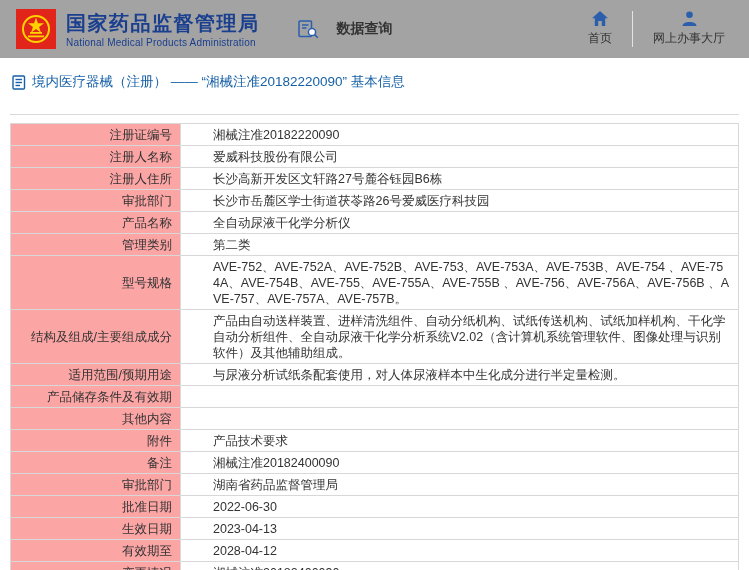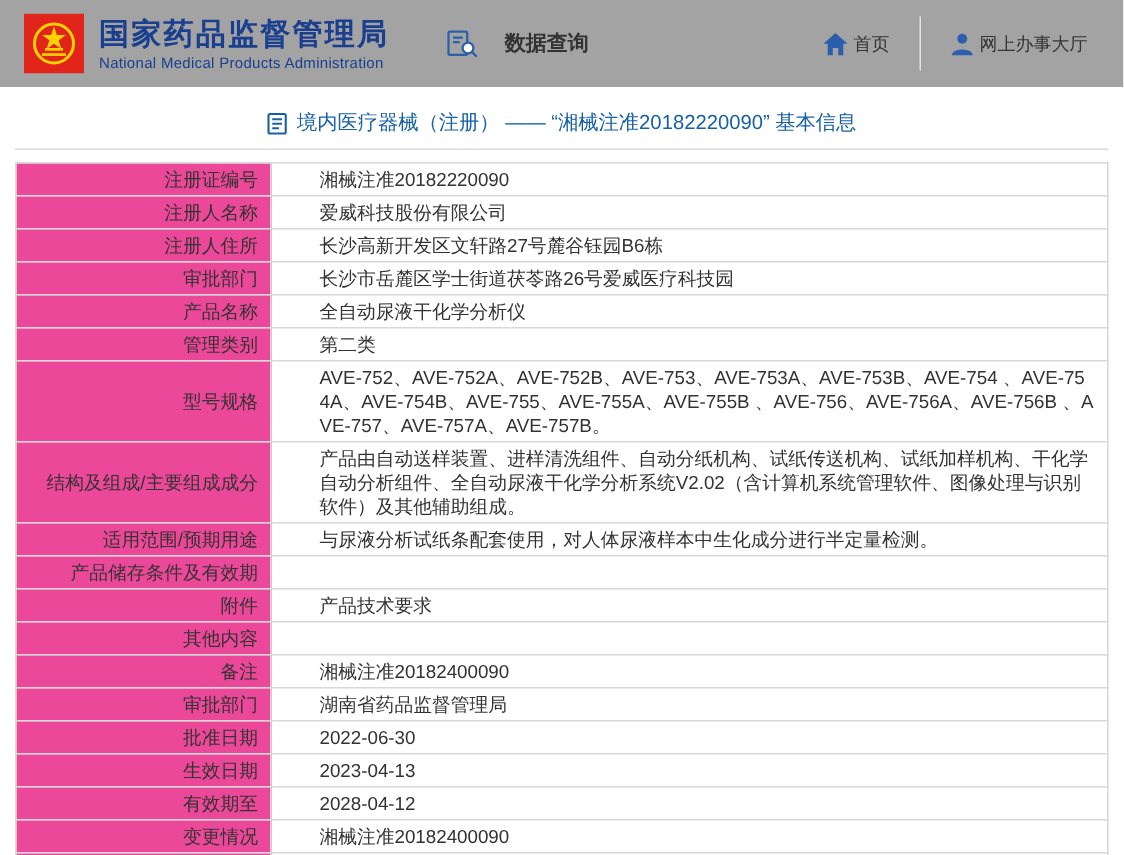--- a/index.html
+++ b/index.html
@@ -45,43 +45,42 @@
     cursor: pointer;
   }
   .header-nav {
     margin-left: auto;
     display: flex;
     align-items: center;
     align-self: stretch;
   }
   .nav-item {
     display: flex;
-    flex-direction: row;
+    flex-direction: column;
     align-items: center;
     justify-content: center;
     gap: 4px;
     font-size: 12px;
     color: #333;
     padding: 0 20px;
     cursor: pointer;
     height: 100%;
   }
   .nav-divider { width: 1px; height: 36px; background: #e3e3e3; }
 
   
   .page-title-bar {
     display: flex;
     align-items: center;
     gap: 6px;
     margin: 10px 10px 0 10px;
-    padding: 5px 2px 8px 2px;
+    padding: 5px 2px 23px 2px;
     font-size: 13.5px;
     color: #1660a7;
     border-bottom: 1px solid #d9d9d9;
-    justify-content: center;
   }
 
   
   .info-table {
     width: 729px;
     margin: 8px 10px 0 10px;
     border-collapse: collapse;
     font-size: 12.5px;
     color: #333;
     table-layout: fixed;
@@ -90,21 +89,21 @@
     border: 1px solid #d8d8d8;
     padding: 2.5px 8px;
     line-height: 16px;
     vertical-align: middle;
   }
   .info-table th {
     width: 170px;
     font-weight: normal;
     text-align: right;
     white-space: nowrap;
-    background: #ec4899;
+    background: #fca5a5;
     padding-left: 11px;
   }
   .info-table td { text-align: left; word-break: break-all; padding-left: 32px; }
 </style>
 </head>
 <body>
 
 <header class="site-header">
   <div class="logo">
     <svg width="40" height="40" viewBox="0 0 40 40">
@@ -203,28 +202,28 @@
       </tr>
       <tr>
         <th>适用范围/预期用途</th>
         <td>与尿液分析试纸条配套使用，对人体尿液样本中生化成分进行半定量检测。</td>
       </tr>
       <tr>
         <th>产品储存条件及有效期</th>
         <td></td>
       </tr>
       <tr>
+        <th>其他内容</th>
+        <td></td>
+      </tr>
+      <tr>
         <th>附件</th>
         <td>产品技术要求</td>
       </tr>
       <tr>
-        <th>其他内容</th>
-        <td></td>
-      </tr>
-      <tr>
         <th>备注</th>
         <td>湘械注准20182400090</td>
       </tr>
       <tr>
         <th>审批部门</th>
         <td>湖南省药品监督管理局</td>
       </tr>
       <tr>
         <th>批准日期</th>
         <td>2022-06-30</td>

